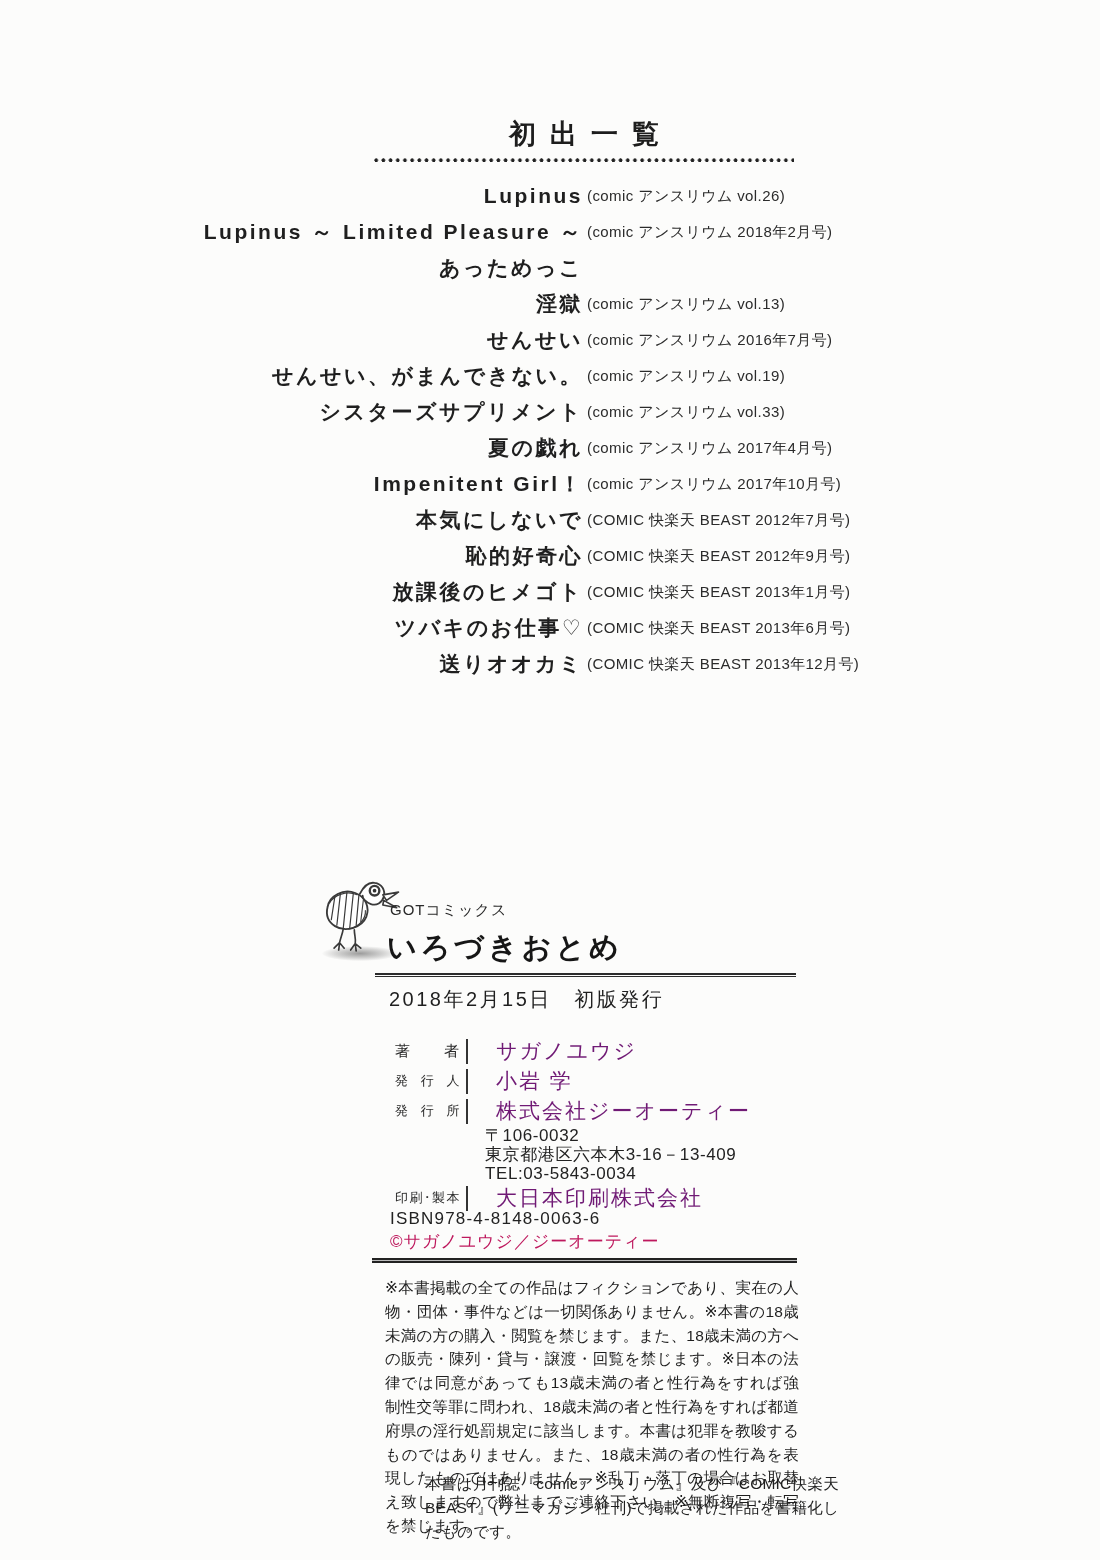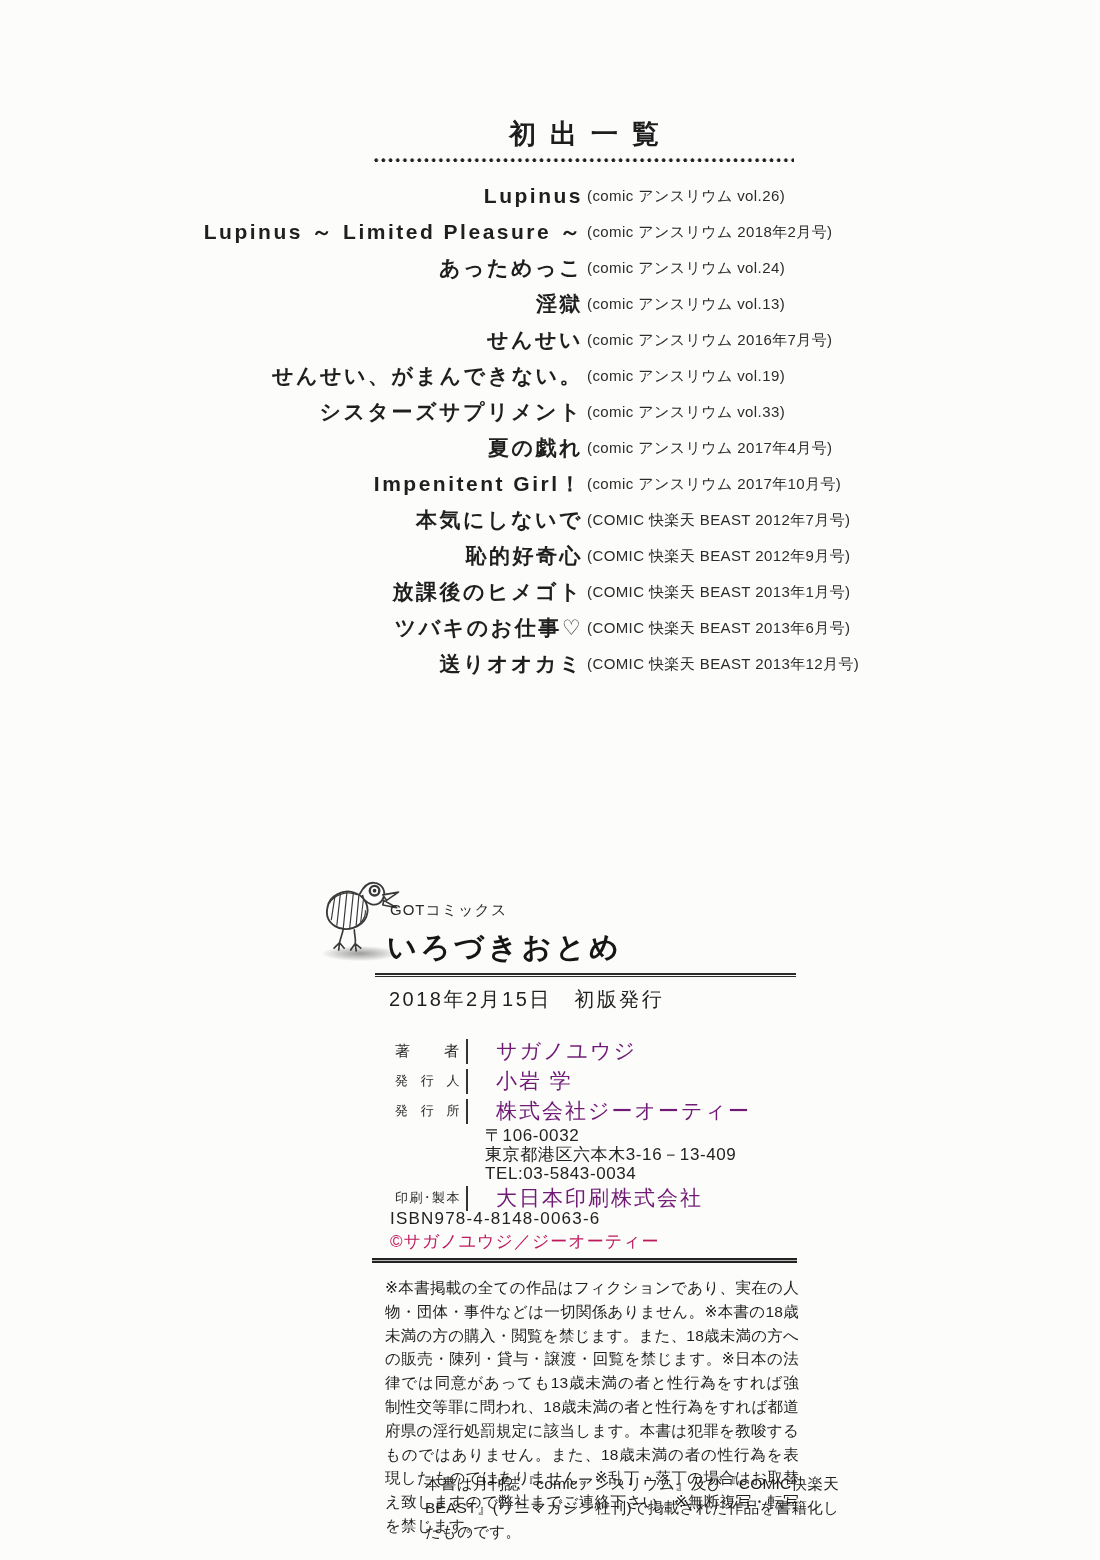--- a/index.html
+++ b/index.html
@@ -90,21 +90,20 @@
   <div class="dot-rule"></div>
 
   <div class="works" id="works-list">
     <div class="w-title">Lupinus</div>
     <div class="w-src">(comic アンスリウム vol.26)</div>
 
     <div class="w-title">Lupinus ～ Limited Pleasure ～</div>
     <div class="w-src">(comic アンスリウム 2018年2月号)</div>
 
     <div class="w-title">あっためっこ</div>
-    <div class="w-src">(comic アンスリウム vol.24)</div>
 
     <div class="w-title">淫獄</div>
     <div class="w-src">(comic アンスリウム vol.13)</div>
 
     <div class="w-title">せんせい</div>
     <div class="w-src">(comic アンスリウム 2016年7月号)</div>
 
     <div class="w-title">せんせい、がまんできない。</div>
     <div class="w-src">(comic アンスリウム vol.19)</div>
 

